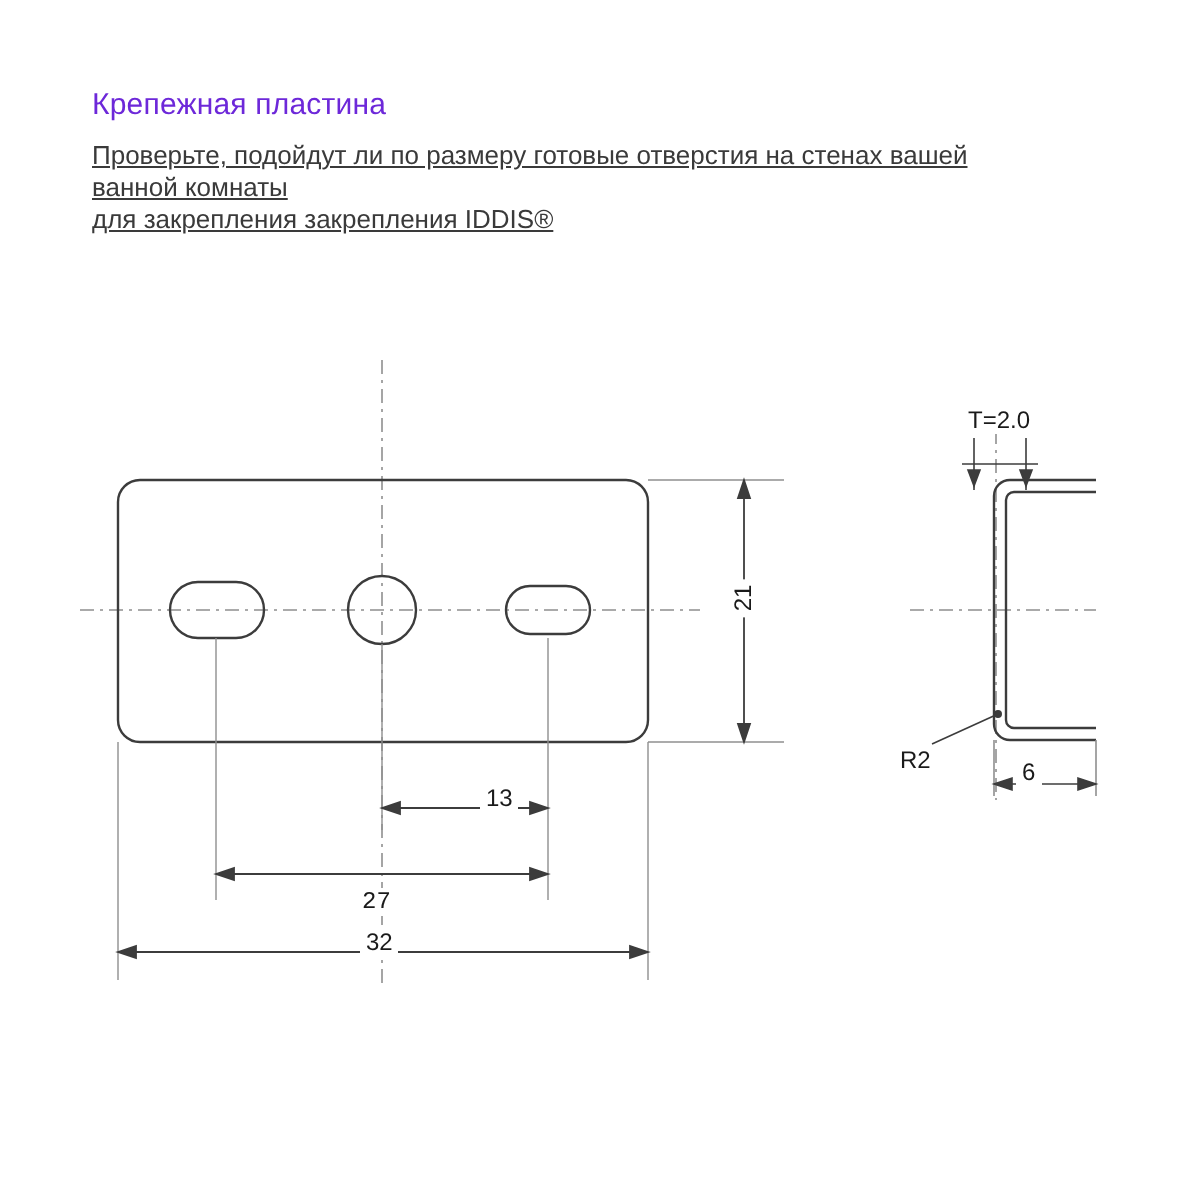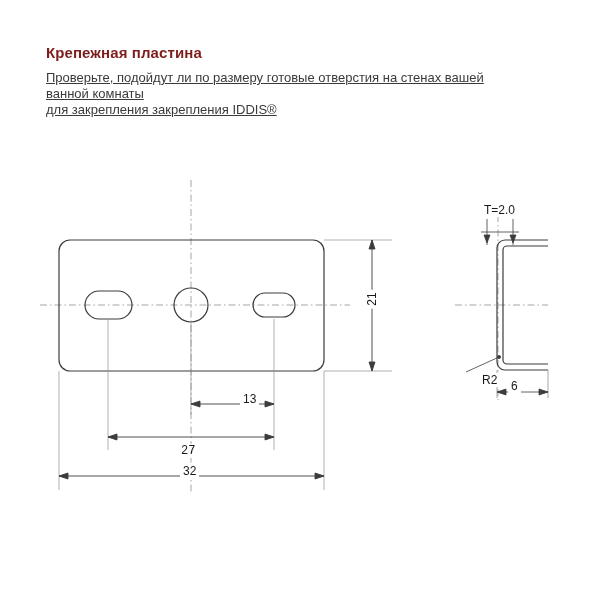--- a/index.html
+++ b/index.html
@@ -21,23 +21,23 @@
     height: 600px;
   }
   .header {
     position: absolute;
     left: 46px;
     top: 44px;
     width: 520px;
   }
   .title {
     font-size: 15px;
-    font-weight: bold;
+    font-weight: normal;
     letter-spacing: 0.1px;
-    color: #7f1d1d;
+    color: #6d28d9;
     margin: 0 0 9px 0;
   }
   .subtitle {
     font-size: 13px;
     line-height: 16px;
     color: #3a3a3a;
     margin: 0;
     max-width: 470px;
     text-decoration: underline;
   }
@@ -59,21 +59,21 @@
   .lbl-21 {
     left: 362px;
     top: 292px;
     transform: rotate(-90deg);
     transform-origin: center center;
   }
   .lbl-13 { left: 240px; top: 392px; }
   .lbl-27 { left: 178px; top: 444px; font-family: Liberation Mono, monospace; }
   .lbl-42 { left: 180px; top: 464px; }
   .lbl-t12 { left: 481px; top: 203px; }
-  .lbl-r2 { left: 447px; top: 373px; margin-left: 32px; }
+  .lbl-r2 { left: 447px; top: 373px; }
   .lbl-6 { left: 508px; top: 379px; }
 </style>
 </head>
 <body>
 
 <div class="page">
 
   <div class="header">
     <h1 class="title">Крепежная пластина</h1>
     <p class="subtitle">

